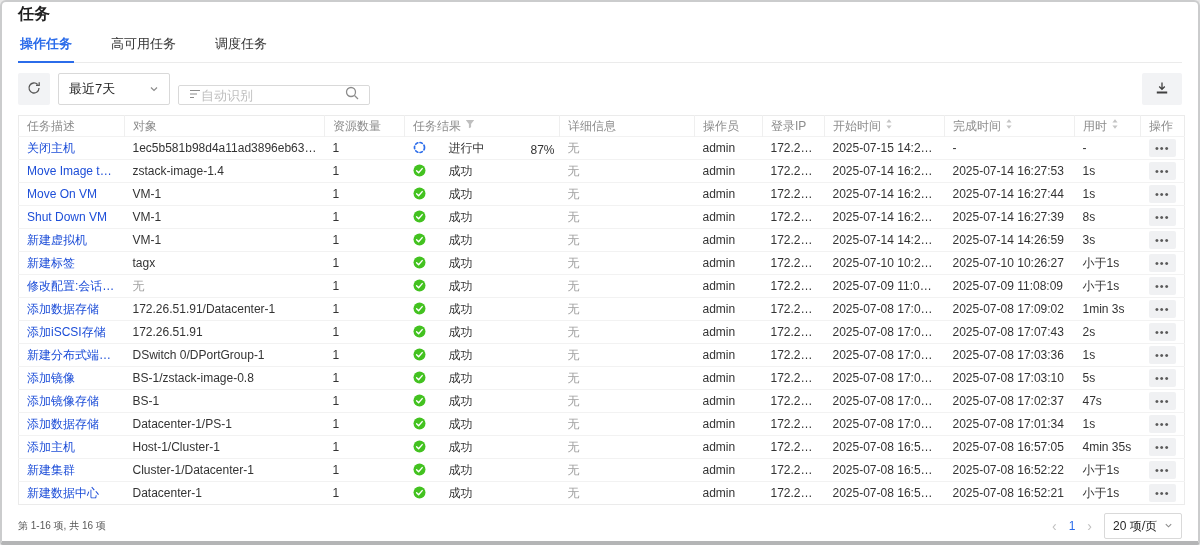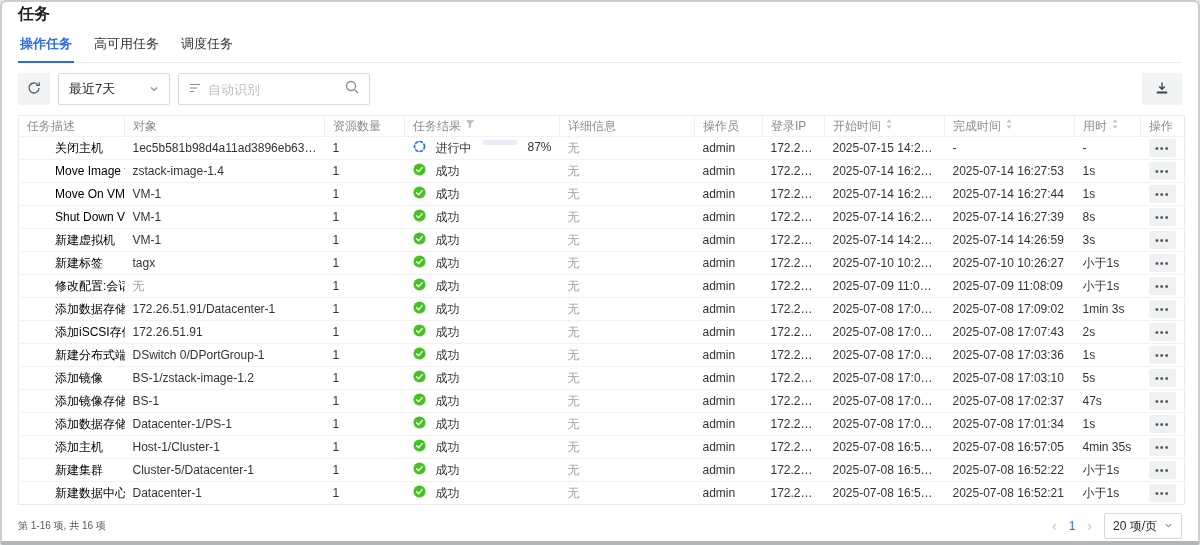--- a/index.html
+++ b/index.html
@@ -6,49 +6,49 @@
   html,body { background:#e8e8e8; }
   body { font-family: "Liberation Sans", "DejaVu Sans", sans-serif; }
   .page {
     width: 1200px; height: 545px; background: #fff;
     border: 2px solid #cbcccd; border-bottom: 4px solid #b4b5b6;
     border-radius: 6px 6px 3px 3px;
     padding: 0 16px; overflow: hidden;
   }
   .page-title { font-size: 16px; font-weight: bold; color: #1f1f1f; padding: 2px 0 10px; }
   
-  .tab-bar { display: flex; gap: 18px; border-bottom: 1px solid #ebebeb; }
+  .tab-bar { display: flex; gap: 35px; border-bottom: 1px solid #ebebeb; }
   .tab { font-size: 13px; color: #333; padding: 0 2px 8px; cursor: pointer; }
   .tab.active { color: #2b6cea; font-weight: bold; border-bottom: 2px solid #2b6cea; margin-bottom: -1px; }
   
   .toolbar { display: flex; align-items: flex-end; gap: 8px; margin: 10px 0; }
   .icon-btn { width: 32px; height: 32px; background: #f2f3f5; border: none; border-radius: 2px;
     display: inline-flex; align-items: center; justify-content: center; cursor: pointer; }
   .select-box { height: 32px; width: 112px; border: 1px solid #d9d9d9; border-radius: 2px;
     display: inline-flex; align-items: center; justify-content: space-between; padding: 0 10px;
     font-size: 13px; color: #262626; background:#fff; cursor: pointer; }
-  .search-box { height: 32px; width: 192px; border: 1px solid #d9d9d9; border-radius: 2px;
-    display: inline-flex; align-items: center; gap: 7px; padding: 0 10px; background: #fff; }
+  .search-box { height: 20px; width: 192px; border: 1px solid #d9d9d9; border-radius: 2px;
+    display: inline-flex; align-items: center; padding: 0 10px; background: #fff; }
   .search-box input { border: none; outline: none; flex: 1; min-width: 0; font-size: 13px; color:#262626;
     font-family: "Liberation Sans", "DejaVu Sans", sans-serif; }
   .search-box input::placeholder { color: #bfbfbf; }
   .toolbar-spacer { flex: 1; }
   .export-btn { width: 40px; }
   
   table { width: 100%; border-collapse: collapse; table-layout: fixed; border: 1px solid #ebebeb; font-size: 12px; }
   thead th { height: 21px; font-weight: normal; color: #8c8c8c; text-align: left; padding: 0 8px;
     white-space: nowrap; overflow: hidden; }
   thead th + th { border-left: 1px solid #efefef; margin-top: 24px; }
   thead th .th-inner { display: inline-flex; gap: 4px; }
   tbody td { height: 23px; padding: 0 8px; border-top: 1px solid #f2f2f2; color: #333;
     white-space: nowrap; overflow: hidden; text-overflow: ellipsis; }
-  a.task-link { color: #000000; text-decoration: none; cursor: pointer; display:inline-block; max-width:100%;
-    overflow:hidden; text-overflow:ellipsis; vertical-align:middle;margin-left:28px; }
+  a.task-link { color: #1d4ed8; text-decoration: none; cursor: pointer; display:inline-block; max-width:100%;
+    overflow:hidden; text-overflow:ellipsis; vertical-align:middle; }
   .muted { color: #a0a0a0; }
-  .status-cell { display: flex; align-items: flex-start; gap: 10px; }
+  .status-cell { display: flex; align-items: flex-end; gap: 23px; }
   .progress-track { width: 48px; height: 5px; background: #e9edf5; border-radius: 3px; overflow: hidden; }
   .progress-fill { height: 100%; background: #2164e8; border-radius: 3px; }
   .more-btn { display: inline-block; background: #f0f1f3; border: none; border-radius: 2px;
     color: #595959; font-size: 11px; line-height: 10px; padding: 4px 6px; letter-spacing: 1px; cursor: pointer; }
   td.action-cell { text-align: center; overflow: visible; }
   
   .footer { display: flex; align-items: center; justify-content: space-between; padding: 8px 0; }
   .footer-summary { font-size: 10px; color: #595959; }
   .pagination { display: flex; align-items: center; gap: 12px; }
   .page-arrow { color: #c0c0c0; font-size: 14px; line-height: 1; cursor: pointer; background:none; border:none; }
@@ -385,21 +385,21 @@
           <td class="muted">无</td>
           <td>admin</td>
           <td>172.22.2...</td>
           <td>2025-07-08 17:03:35</td>
           <td>2025-07-08 17:03:36</td>
           <td>1s</td>
           <td class="action-cell"><button class="more-btn">•••</button></td>
         </tr>
         <tr>
           <td><a class="task-link">添加镜像</a></td>
-          <td>BS-1/zstack-image-1.2</td>
+          <td>BS-1/zstack-image-0.8</td>
           <td>1</td>
           <td>
             <div class="status-cell">
               <span><svg width="13" height="13" viewBox="0 0 13 13">
                   <circle cx="6.5" cy="6.5" r="6" fill="#43c220"></circle>
                   <path d="M3.6 6.8l2 2 3.6-4.2" stroke="#fff" stroke-width="1.4" fill="none" stroke-linecap="round" stroke-linejoin="round"></path>
                 </svg></span>
               <span>成功</span>
             </div>
           </td>
@@ -469,21 +469,21 @@
           <td class="muted">无</td>
           <td>admin</td>
           <td>172.22.2...</td>
           <td>2025-07-08 16:52:30</td>
           <td>2025-07-08 16:57:05</td>
           <td>4min 35s</td>
           <td class="action-cell"><button class="more-btn">•••</button></td>
         </tr>
         <tr>
           <td><a class="task-link">新建集群</a></td>
-          <td>Cluster-5/Datacenter-1</td>
+          <td>Cluster-1/Datacenter-1</td>
           <td>1</td>
           <td>
             <div class="status-cell">
               <span><svg width="13" height="13" viewBox="0 0 13 13">
                   <circle cx="6.5" cy="6.5" r="6" fill="#43c220"></circle>
                   <path d="M3.6 6.8l2 2 3.6-4.2" stroke="#fff" stroke-width="1.4" fill="none" stroke-linecap="round" stroke-linejoin="round"></path>
                 </svg></span>
               <span>成功</span>
             </div>
           </td>

